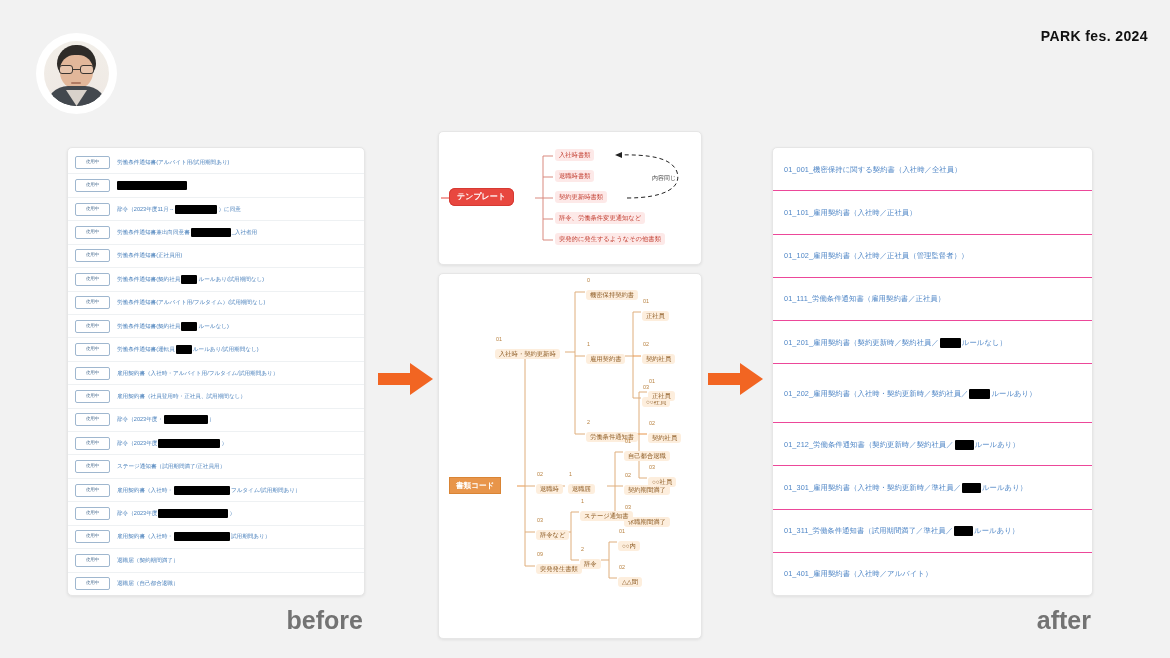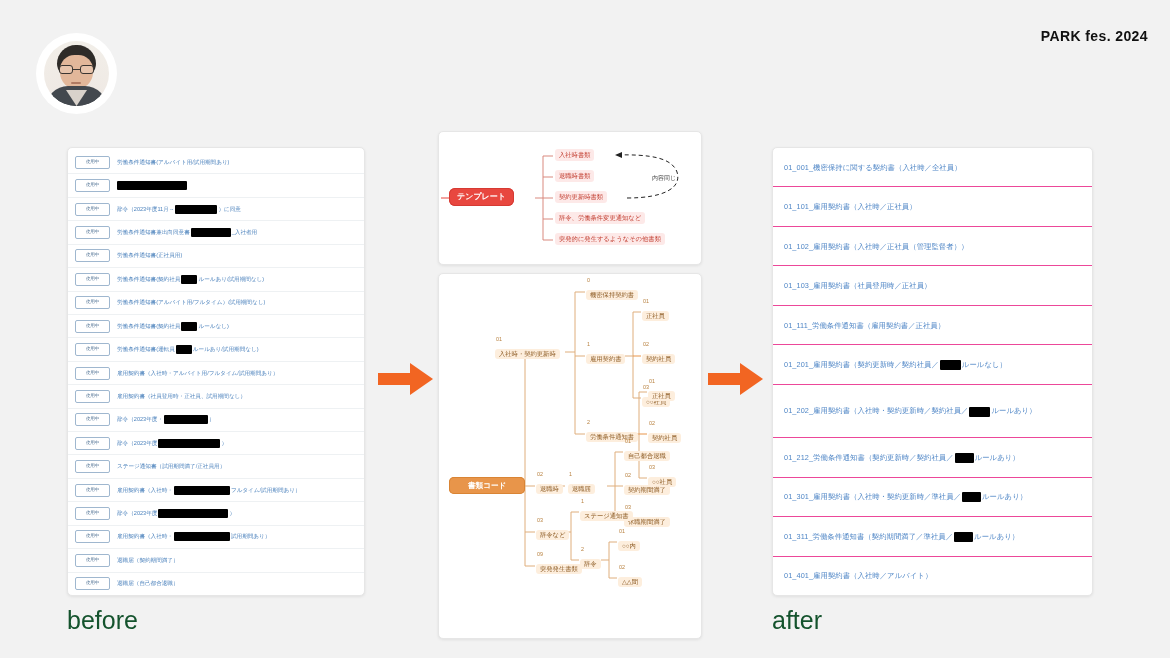--- a/index.html
+++ b/index.html
@@ -125,21 +125,21 @@
     background:#e8473f;color:#fff;font-size:8px;font-weight:700;
     padding:4px 8px;border-radius:6px;box-shadow:0 0 0 1px #d63a33 inset;
   }
   .n-red{background:#fde9e8;color:#c0392b;}
   .mm-label{
     position:absolute;font-size:6px;color:#444;white-space:nowrap;
   }
   
   .n-root-org{
     background:#e8954a;color:#fff;font-size:7.6px;font-weight:700;
-    padding:4px 19px;border-radius:5px;box-shadow:0 0 0 1px #d98434 inset;
+    padding:4px 7px;border-radius:0;box-shadow:0 0 0 1px #d98434 inset;
   }
   .mm-stack{position:absolute;white-space:nowrap;}
   .mm-stack .num{font-size:5.4px;color:#b8813f;line-height:1.15;display:block;padding-left:1px;}
   .mm-stack .ttl{
     font-size:6.3px;color:#8c5a22;line-height:1.3;display:inline-block;
     background:#fdeedd;border-radius:3px;padding:1px 4px;
   }
 
   
   #after-panel{left:772px;top:147px;width:319px;height:447px;}
@@ -154,22 +154,22 @@
   .arow.tall{flex:1.45 1 0;}
   .atext{
     font-size:7.3px;line-height:11px;color:#4f86c6;
     letter-spacing:.1px;
     display:block;
   }
   .atext .redact{height:10px;margin:0 1px;}
 
   
   .caption{
-    position:absolute;font-size:25px;font-weight:400;color:#14532d;
-    text-align:left;
+    position:absolute;font-size:25px;font-weight:700;color:#737373;
+    text-align:right;
   }
   #caption-before{left:67px;top:606px;width:296px;}
   #caption-after{left:772px;top:606px;width:319px;}
 </style>
 </head>
 <body>
 
 <div class="slide">
 
   <div class="avatar">
@@ -517,39 +517,36 @@
         <div class="arow">
           <div class="atext"><span>01_001_機密保持に関する契約書（入社時／全社員）</span></div>
         </div>
         <div class="arow">
           <div class="atext"><span>01_101_雇用契約書（入社時／正社員）</span></div>
         </div>
         <div class="arow">
           <div class="atext"><span>01_102_雇用契約書（入社時／正社員（管理監督者））</span></div>
         </div>
         <div class="arow">
-          <div class="atext"><span>01_103_雇用契約書（社員登用時／正社員）</span></div>
-        </div>
-        <div class="arow">
           <div class="atext"><span>01_111_労働条件通知書（雇用契約書／正社員）</span></div>
         </div>
         <div class="arow">
           <div class="atext"><span>01_201_雇用契約書（契約更新時／契約社員／</span><span class="redact" style="width: 21px;"></span><span>ルールなし）</span></div>
         </div>
         <div class="arow tall">
           <div class="atext"><span>01_202_雇用契約書（入社時・契約更新時／契約社員／</span><span class="redact" style="width: 21px;"></span><span>ルールあり）</span></div>
         </div>
         <div class="arow">
           <div class="atext"><span>01_212_労働条件通知書（契約更新時／契約社員／</span><span class="redact" style="width: 19px;"></span><span>ルールあり）</span></div>
         </div>
         <div class="arow">
           <div class="atext"><span>01_301_雇用契約書（入社時・契約更新時／準社員／</span><span class="redact" style="width: 19px;"></span><span>ルールあり）</span></div>
         </div>
         <div class="arow">
-          <div class="atext"><span>01_311_労働条件通知書（契約期間満了／準社員／</span><span class="redact" style="width: 19px;"></span><span>ルールあり）</span></div>
+          <div class="atext"><span>01_311_労働条件通知書（試用期間満了／準社員／</span><span class="redact" style="width: 19px;"></span><span>ルールあり）</span></div>
         </div>
         <div class="arow">
           <div class="atext"><span>01_401_雇用契約書（入社時／アルバイト）</span></div>
         </div>
       </div>
   </div>
   <div class="caption" id="caption-after">after</div>
 
 </div>
 

